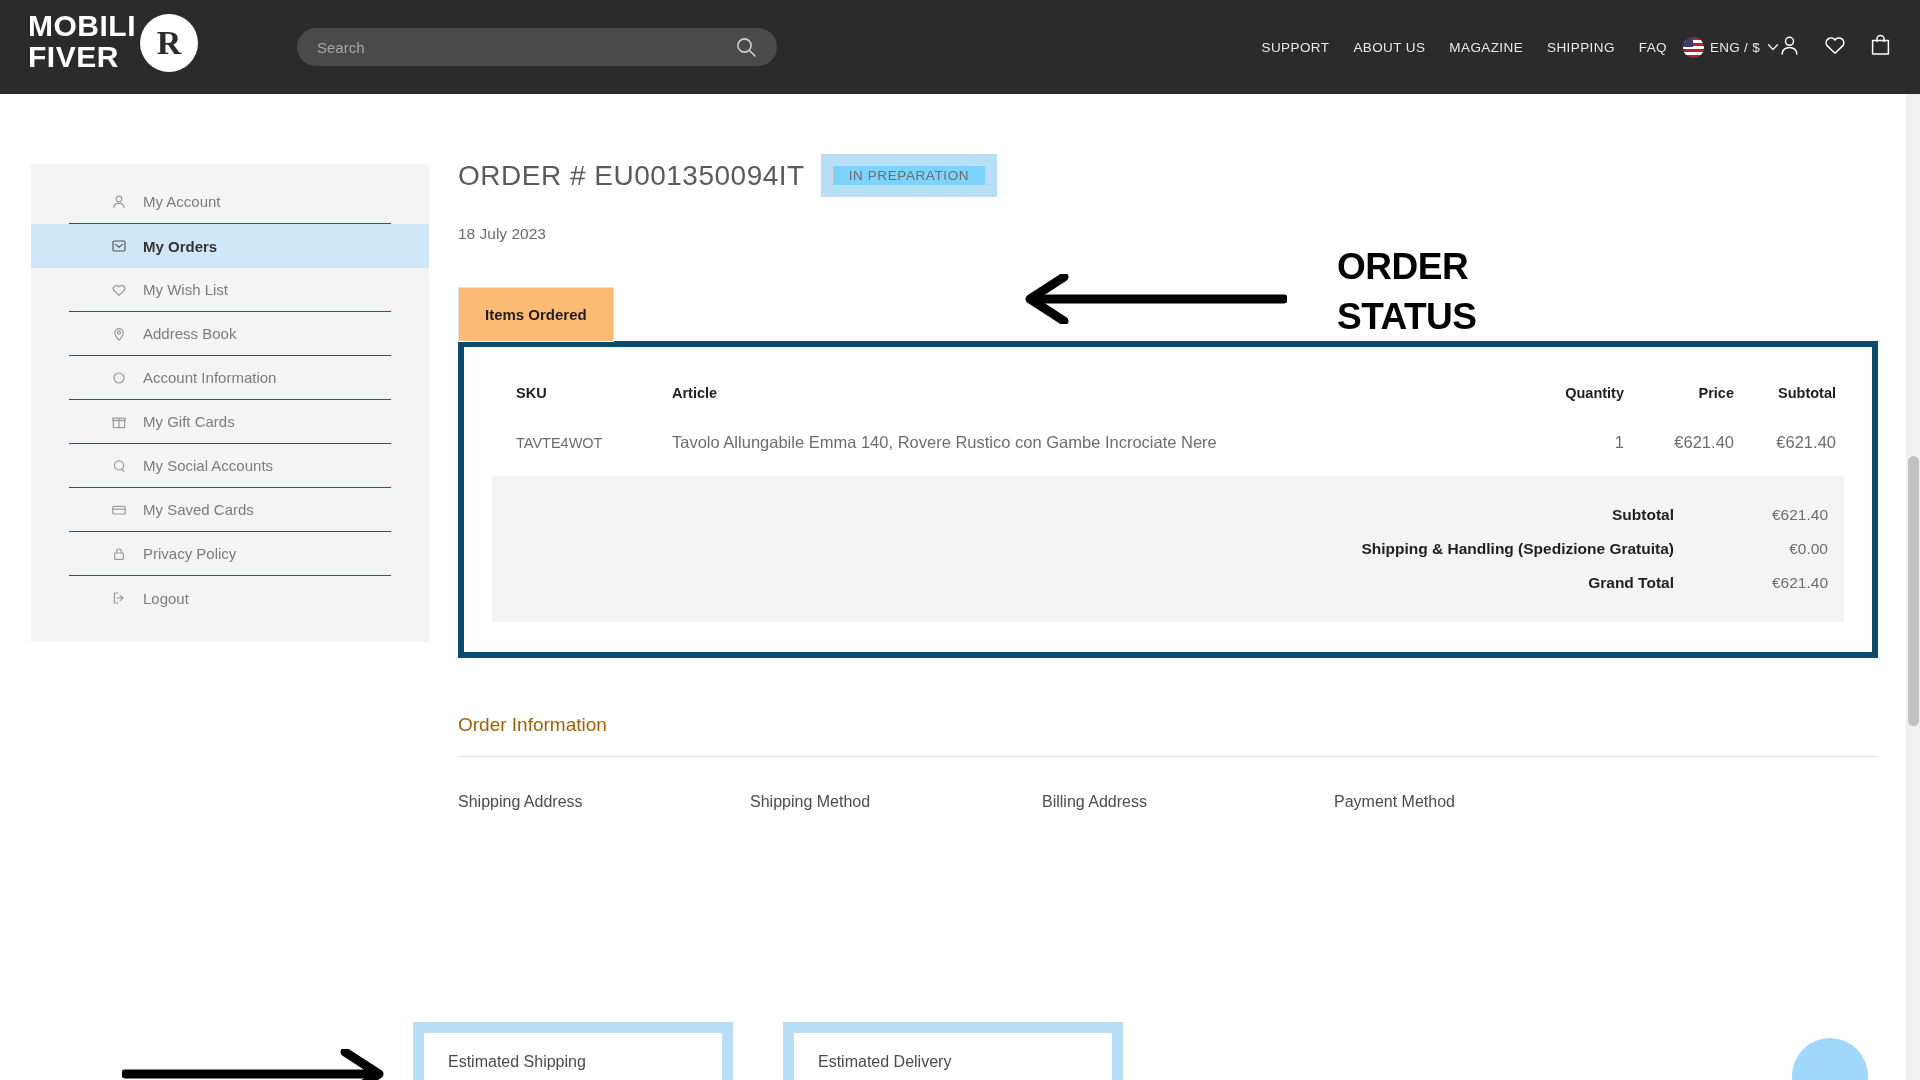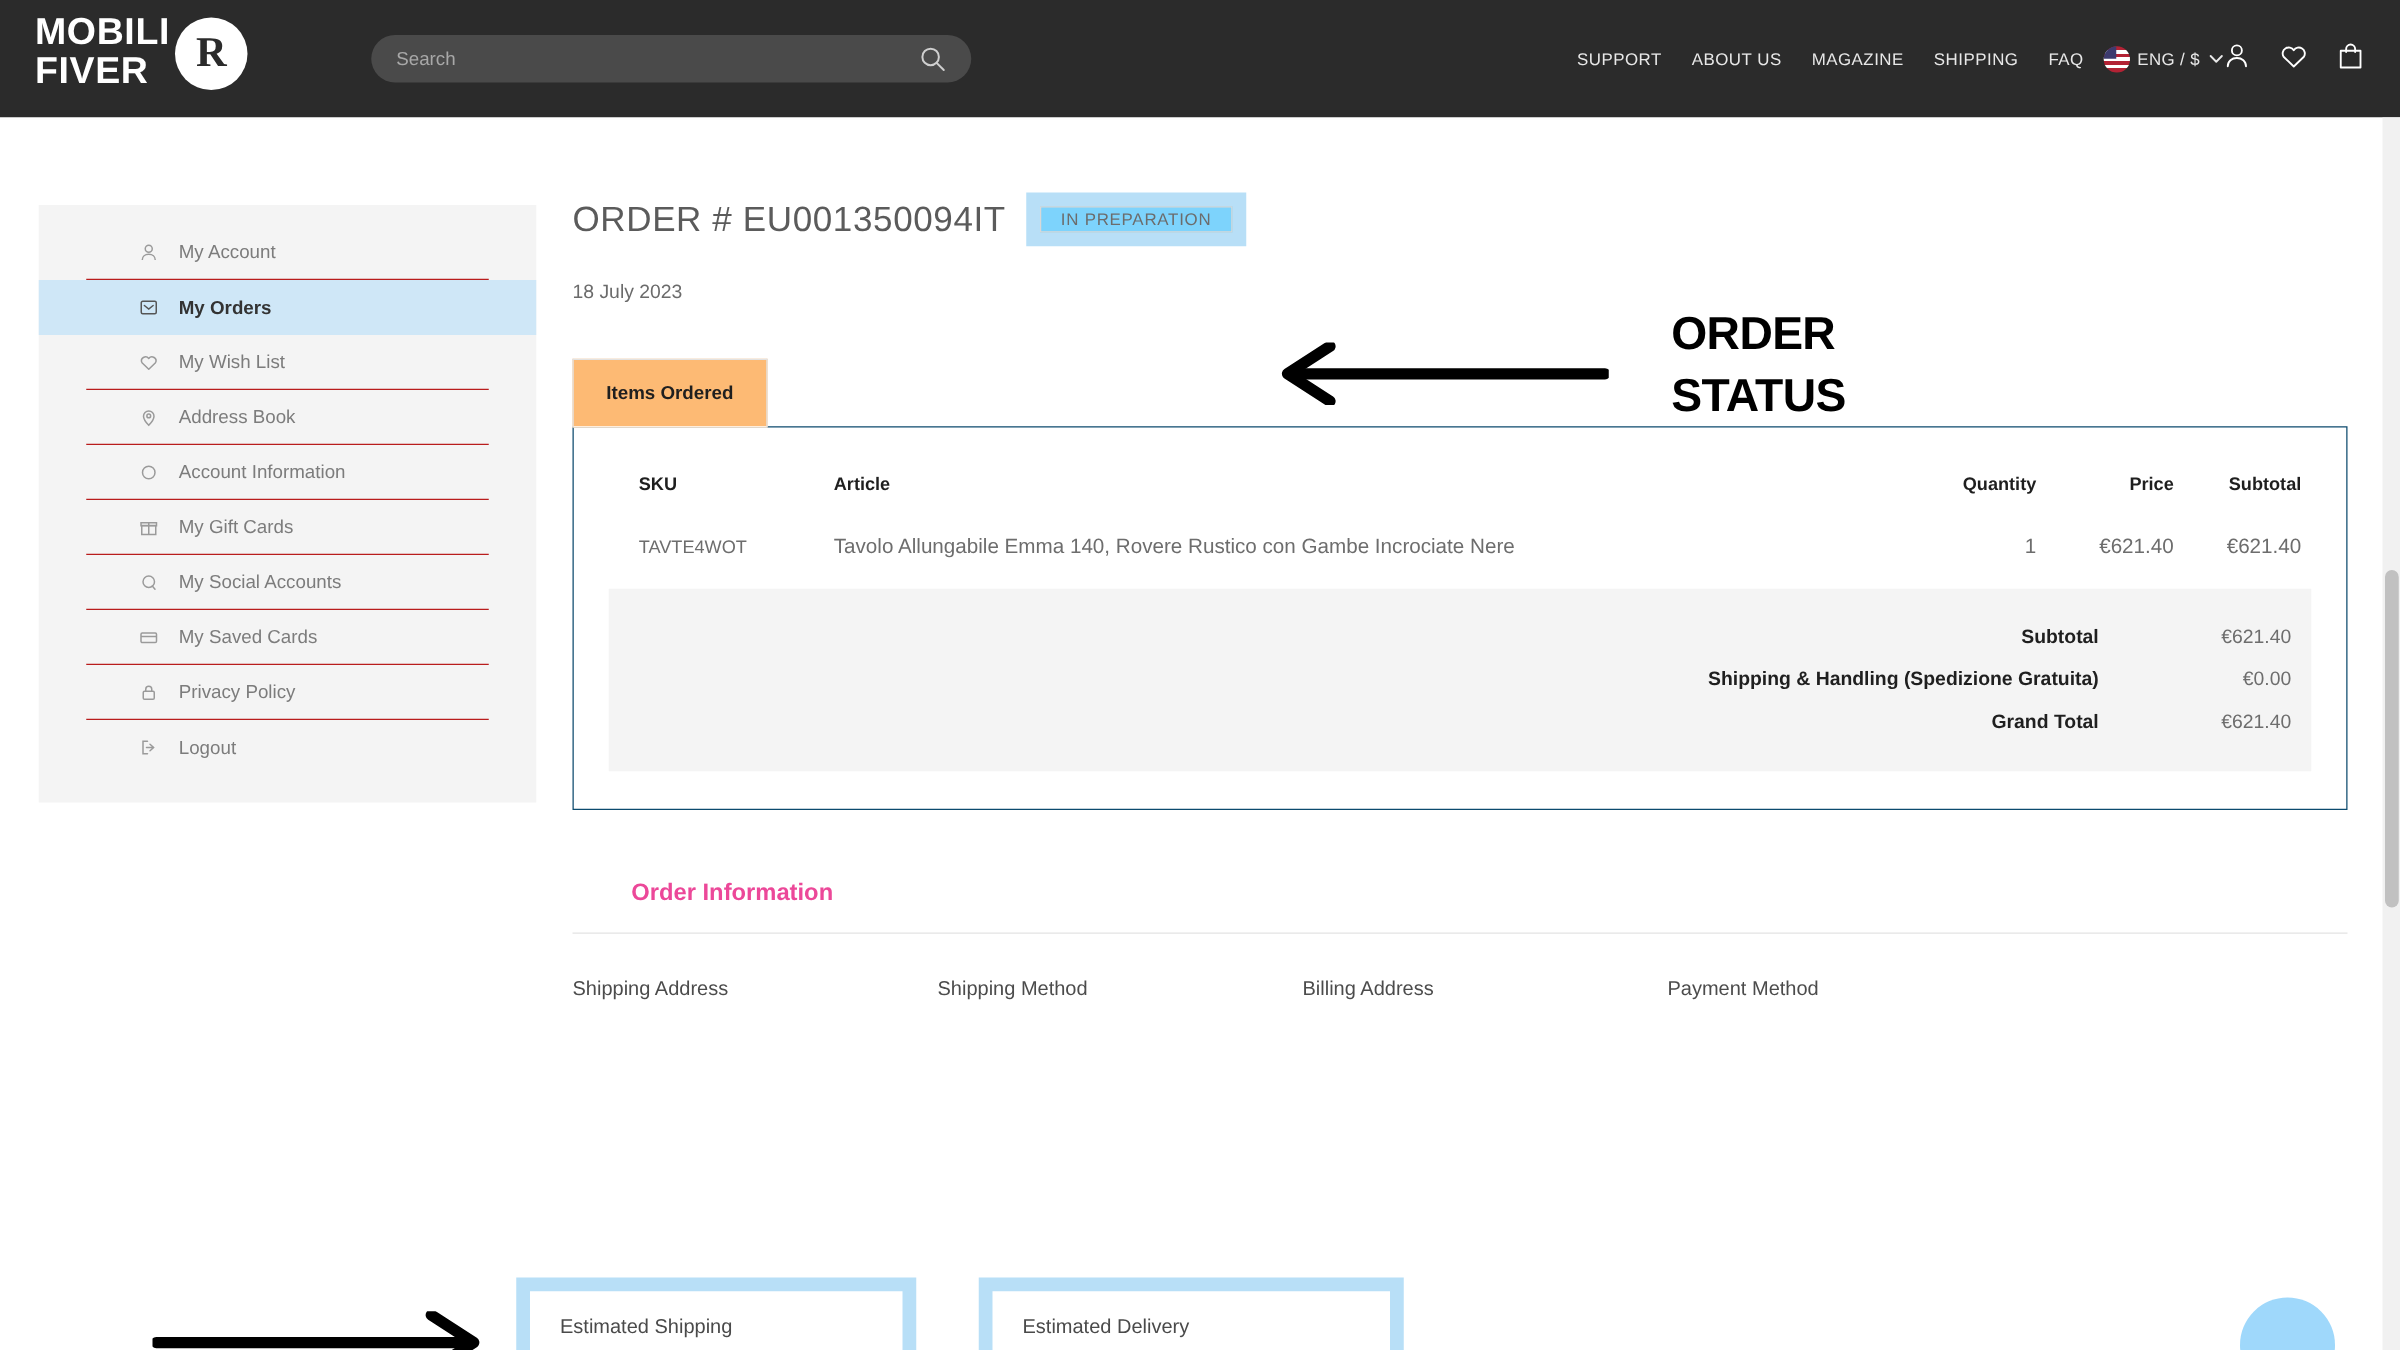--- a/index.html
+++ b/index.html
@@ -179,21 +179,21 @@
   .tab {
     border: 1px solid #e2e2e2;
     border-bottom: 1px solid #ffffff;
     padding: 18px 26px;
     font-size: 15px; font-weight: bold; color: #1f1f1f;
     background: #fdba74;
     position: relative; z-index: 2;
     margin-bottom: -1px;
   }
   .panel {
-    border: 1px solid #0c4a6e;
+    border: 6px solid #0c4a6e;
     background: #ffffff;
     padding: 28px 28px 30px 28px;
   }
   table.items { width: 100%; border-collapse: collapse; }
   table.items th {
     font-size: 14.5px; color: #1f1f1f; font-weight: bold;
     padding: 10px 0 26px 0;
     text-align: left;
   }
   table.items td {
@@ -219,21 +219,21 @@
     padding-right: 42px !important;
   }
   .tot-val {
     text-align: right; font-size: 15.5px; color: #6d6d6d;
     width: 120px; padding-right: 8px !important;
   }
 
   
   .info-title {
     margin-top: 56px;
-    font-size: 19px; font-weight: bold; color: #ec4899; margin-left: 47px;
+    font-size: 19px; font-weight: normal; color: #a16207;
   }
   .info-rule {
     margin-top: 20px;
     border-bottom: 1px solid #e4e4e4;
   }
   .info-cols {
     display: flex; margin-top: 36px;
   }
   .info-col {
     font-size: 16px; color: #4c4c4c;

